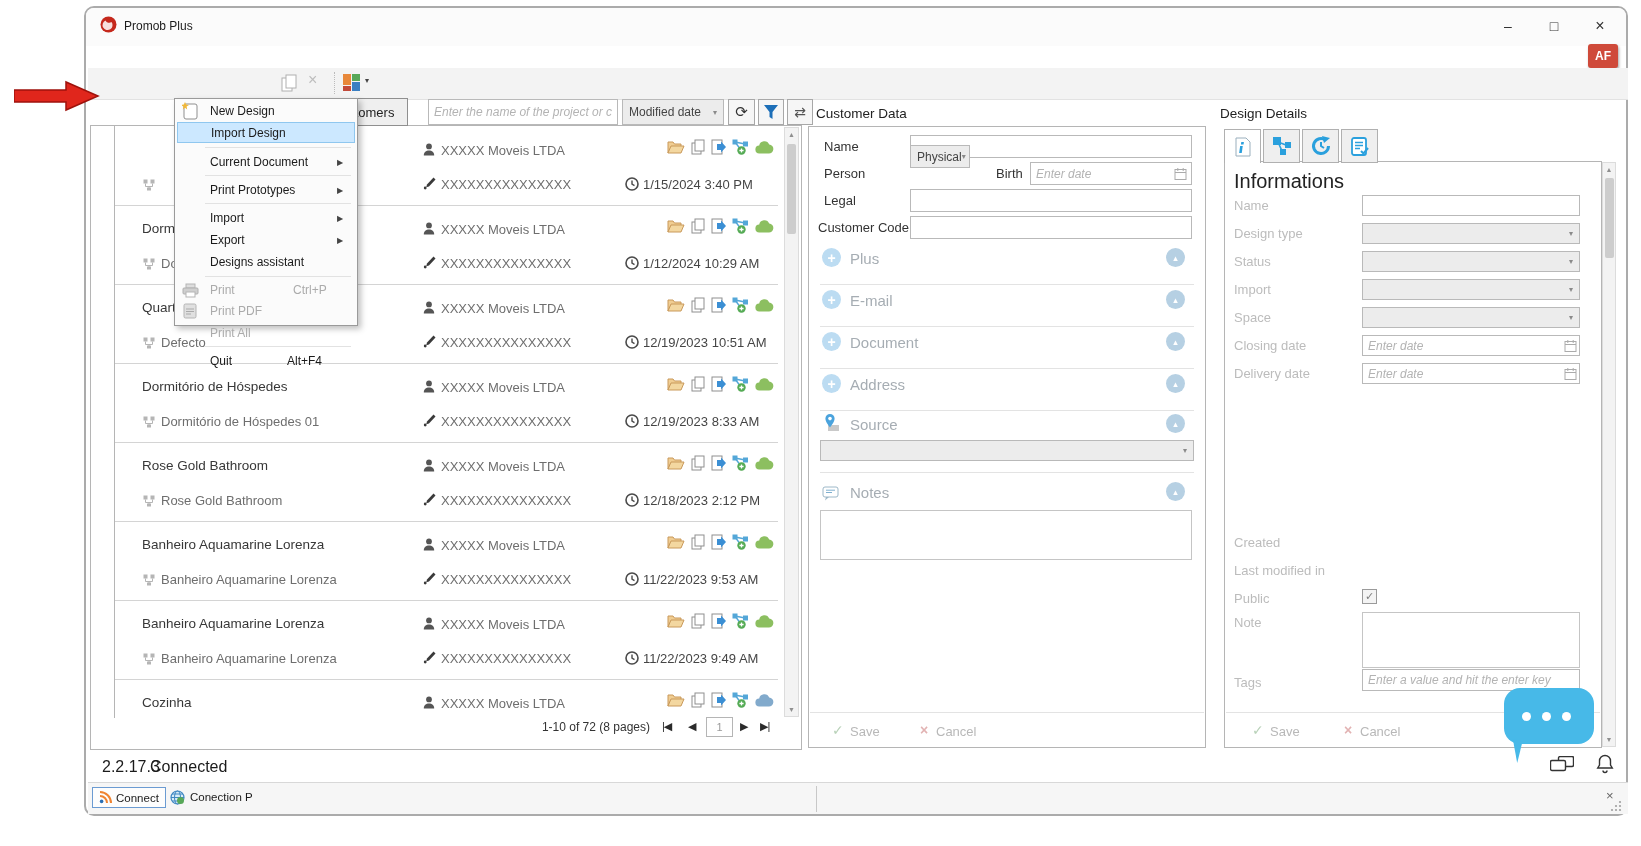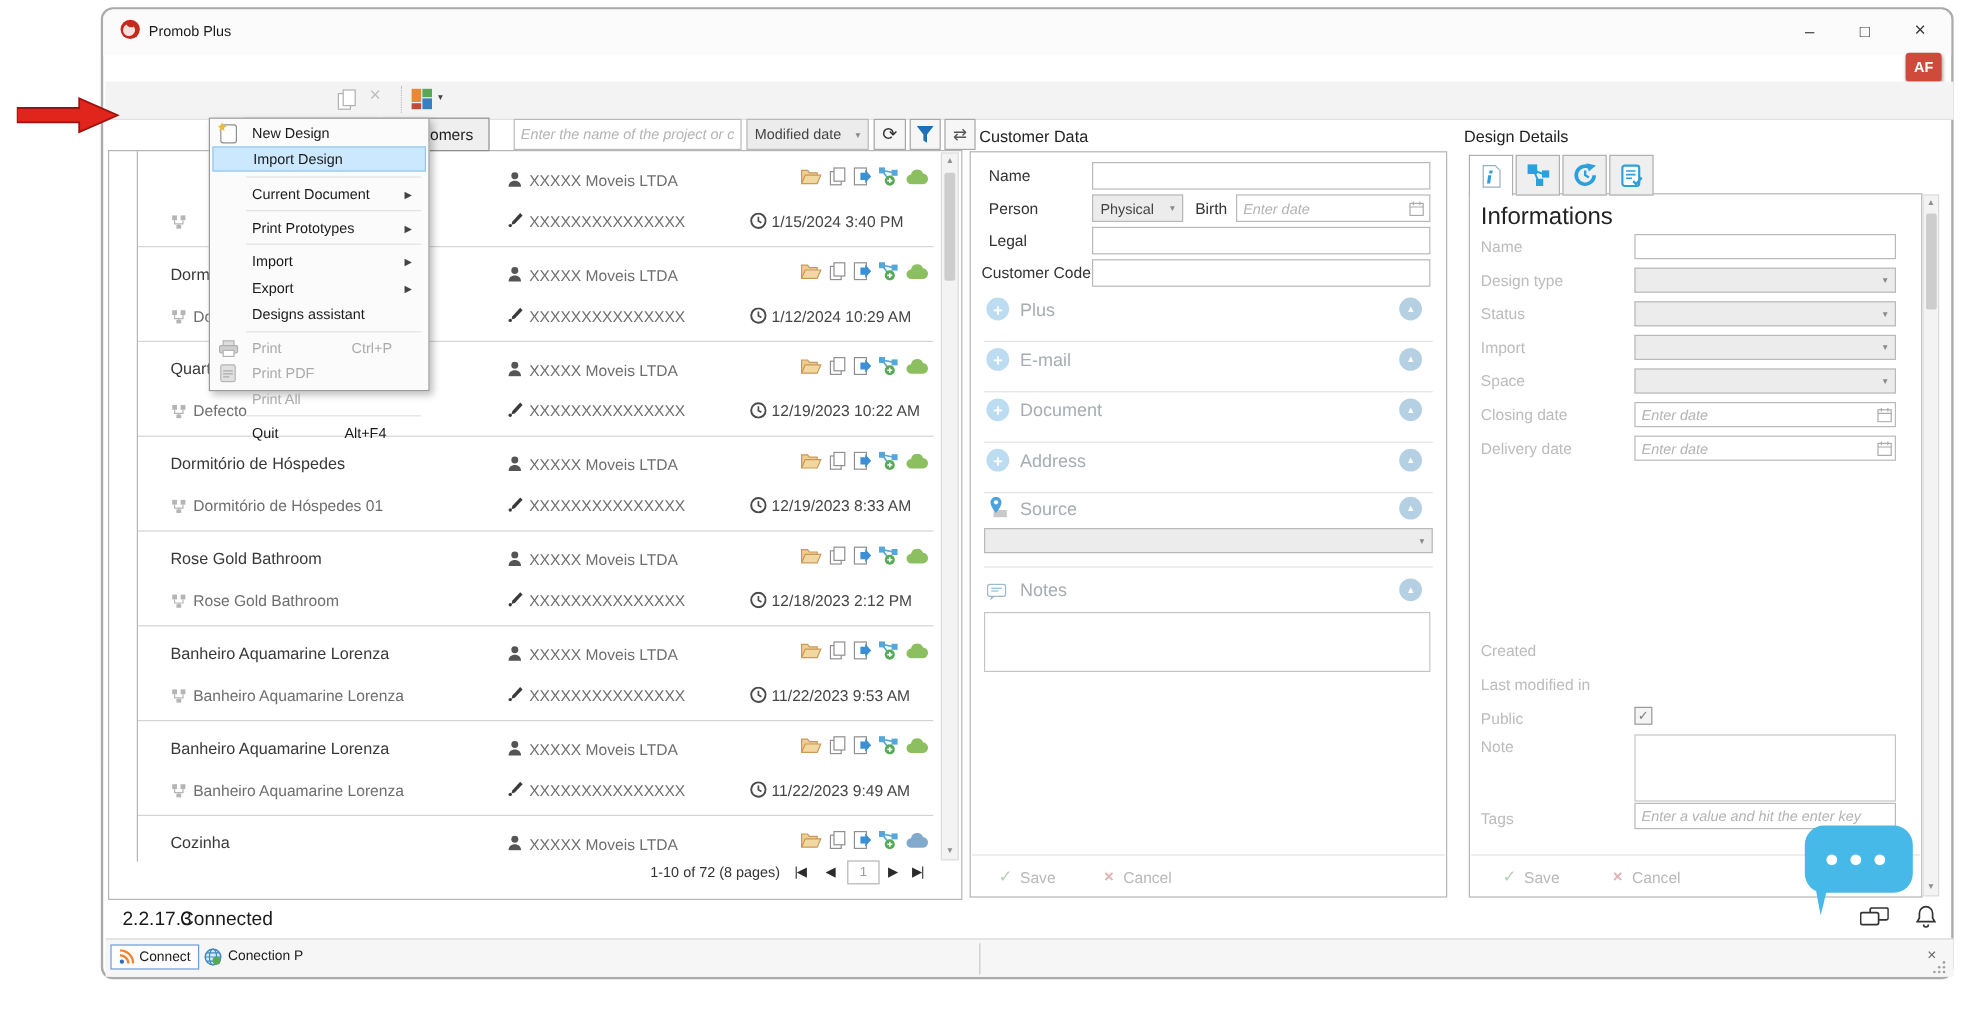--- a/index.html
+++ b/index.html
@@ -274,21 +274,21 @@
           <span class="abs sname" style="left:46px;top:51px">Defecto</span>
           <svg class="abs" style="left:308px;top:51px" width="13" height="13" viewBox="0 0 13 13">
               <path d="M10.5.5l2 2-6.5 7-2.8.8.8-2.8z" fill="#3a3a3a"></path>
               <circle cx="2.2" cy="11" r="1.4" fill="#3a3a3a"></circle>
             </svg>
           <span class="abs sname" style="left:326px;top:51px">XXXXXXXXXXXXXXX</span>
           <svg class="abs" style="left:510px;top:51px" width="14" height="14" viewBox="0 0 14 14">
               <circle cx="7" cy="7" r="6" fill="none" stroke="#4a4a4a" stroke-width="1.6"></circle>
               <path d="M7 3.6v3.6l2.5 1.4" fill="none" stroke="#4a4a4a" stroke-width="1.4"></path>
             </svg>
-          <span class="abs ddate" style="left:528px;top:51px">12/19/2023 10:22 AM</span>
+          <span class="abs ddate" style="left:528px;top:51px">12/19/2023 10:51 AM</span>
         </div>
 
         <div class="block" style="top:237px">
           <span class="abs gname" style="left:27px;top:16px">Dormitório de Hóspedes</span>
           <svg class="abs" style="left:308px;top:17px" width="12" height="13" viewBox="0 0 12 13">
               <circle cx="6" cy="3.4" r="2.9" fill="#555"></circle>
               <path d="M.8 12.6c0-3.2 2.2-5 5.2-5s5.2 1.8 5.2 5z" fill="#555"></path>
             </svg>
           <span class="abs muted" style="left:326px;top:17px">XXXXX Moveis LTDA</span>
           <div class="abs rowicons" style="left:552px;top:13px">
@@ -533,21 +533,21 @@
         <span class="abs pgbtn" style="left:670px;top:6px">▶|</span>
       </div>
     </div>
 
     <div class="abs" style="left:722px;top:90px;width:402px;height:652px">
       <span class="abs panel-title" style="left:8px;top:8px">Customer Data</span>
       <div class="abs pbox" style="left:0;top:28px;width:398px;height:622px"></div>
       <span class="abs flabel" style="left:16px;top:41px">Name</span>
       <input class="abs inp" style="left: 102px; top: 37px; width: 282px; height: 23px;">
       <span class="abs flabel" style="left:16px;top:68px">Person</span>
-      <div class="abs sel" style="left:102px;top:64px;width:76px;height:23px">
+      <div class="abs sel" style="left:102px;top:47px;width:60px;height:23px">
           <span>Physical</span>
           <span class="caret">▾</span>
         </div>
       <span class="abs flabel" style="left:188px;top:68px">Birth</span>
       <input class="abs inp" style="left: 222px; top: 64px; width: 162px; height: 23px;" placeholder="Enter date">
       <svg class="abs" style="left:366px;top:69px" width="13" height="13" viewBox="0 0 13 13">
           <rect x="1" y="2.5" width="11" height="10" fill="#fff" stroke="#ababab"></rect>
           <path d="M1 5.5h11" stroke="#ababab"></path>
           <path d="M3.8 1v3M9.2 1v3" stroke="#ababab"></path>
         </svg>

